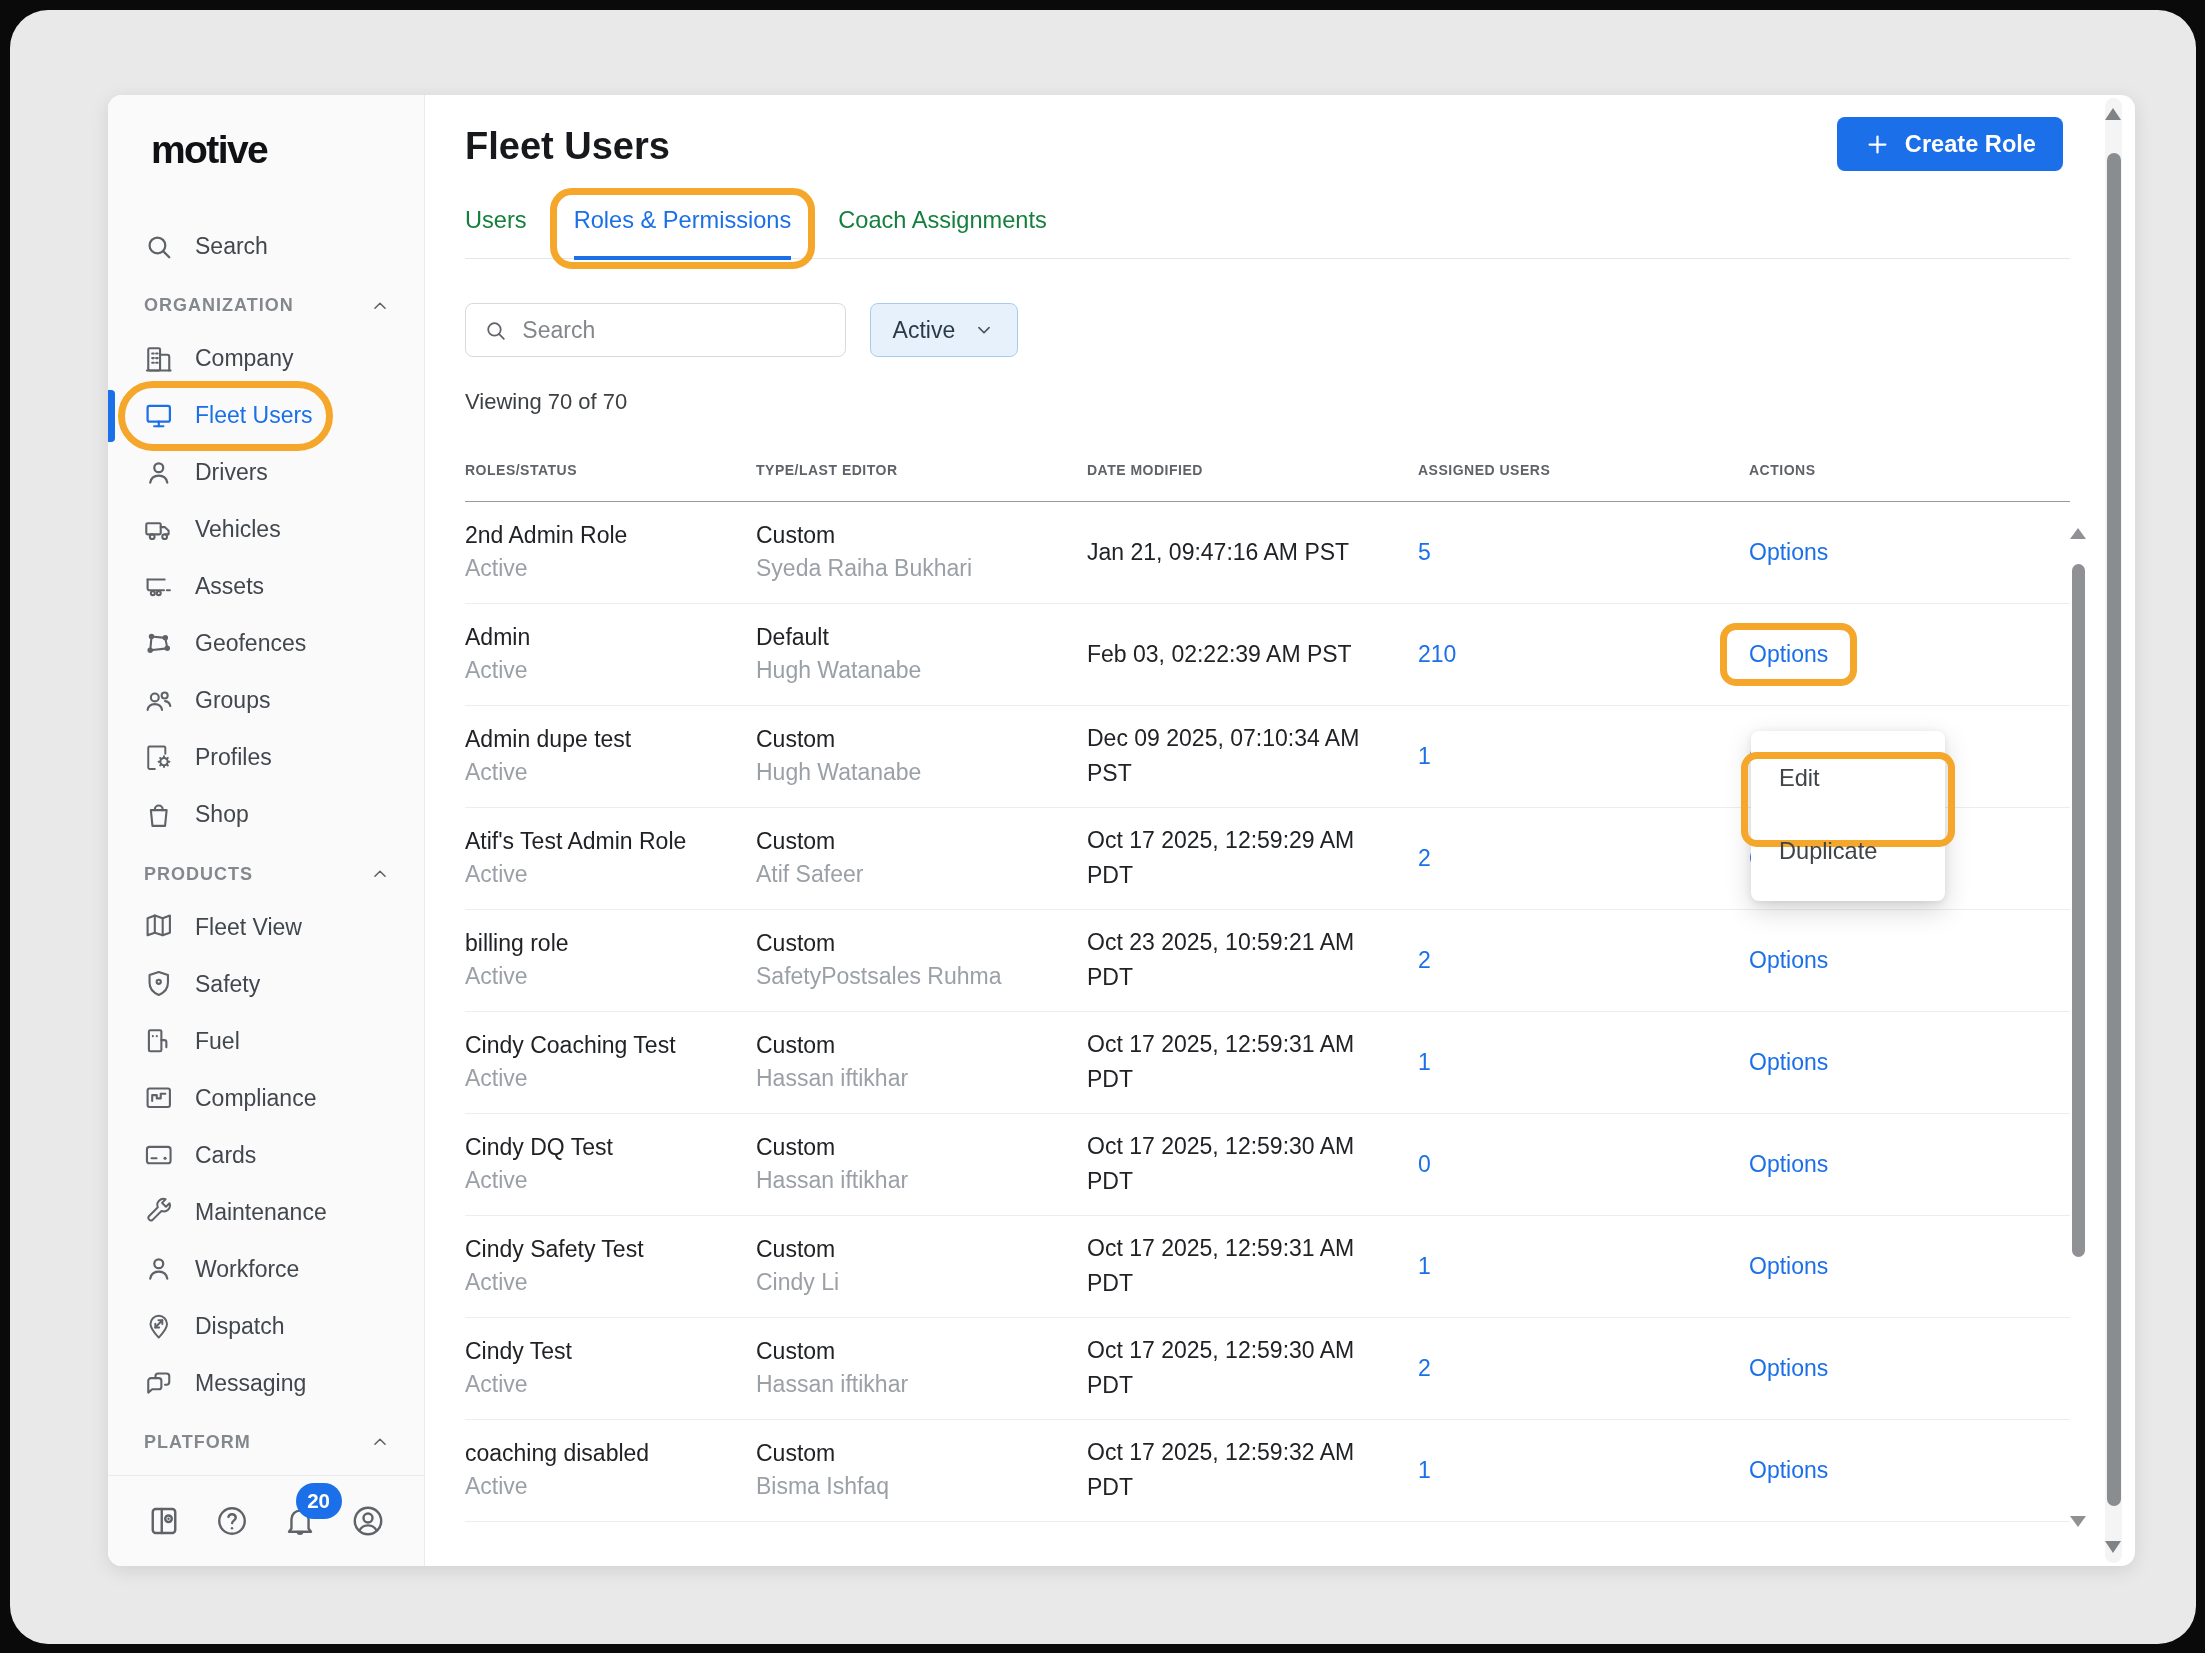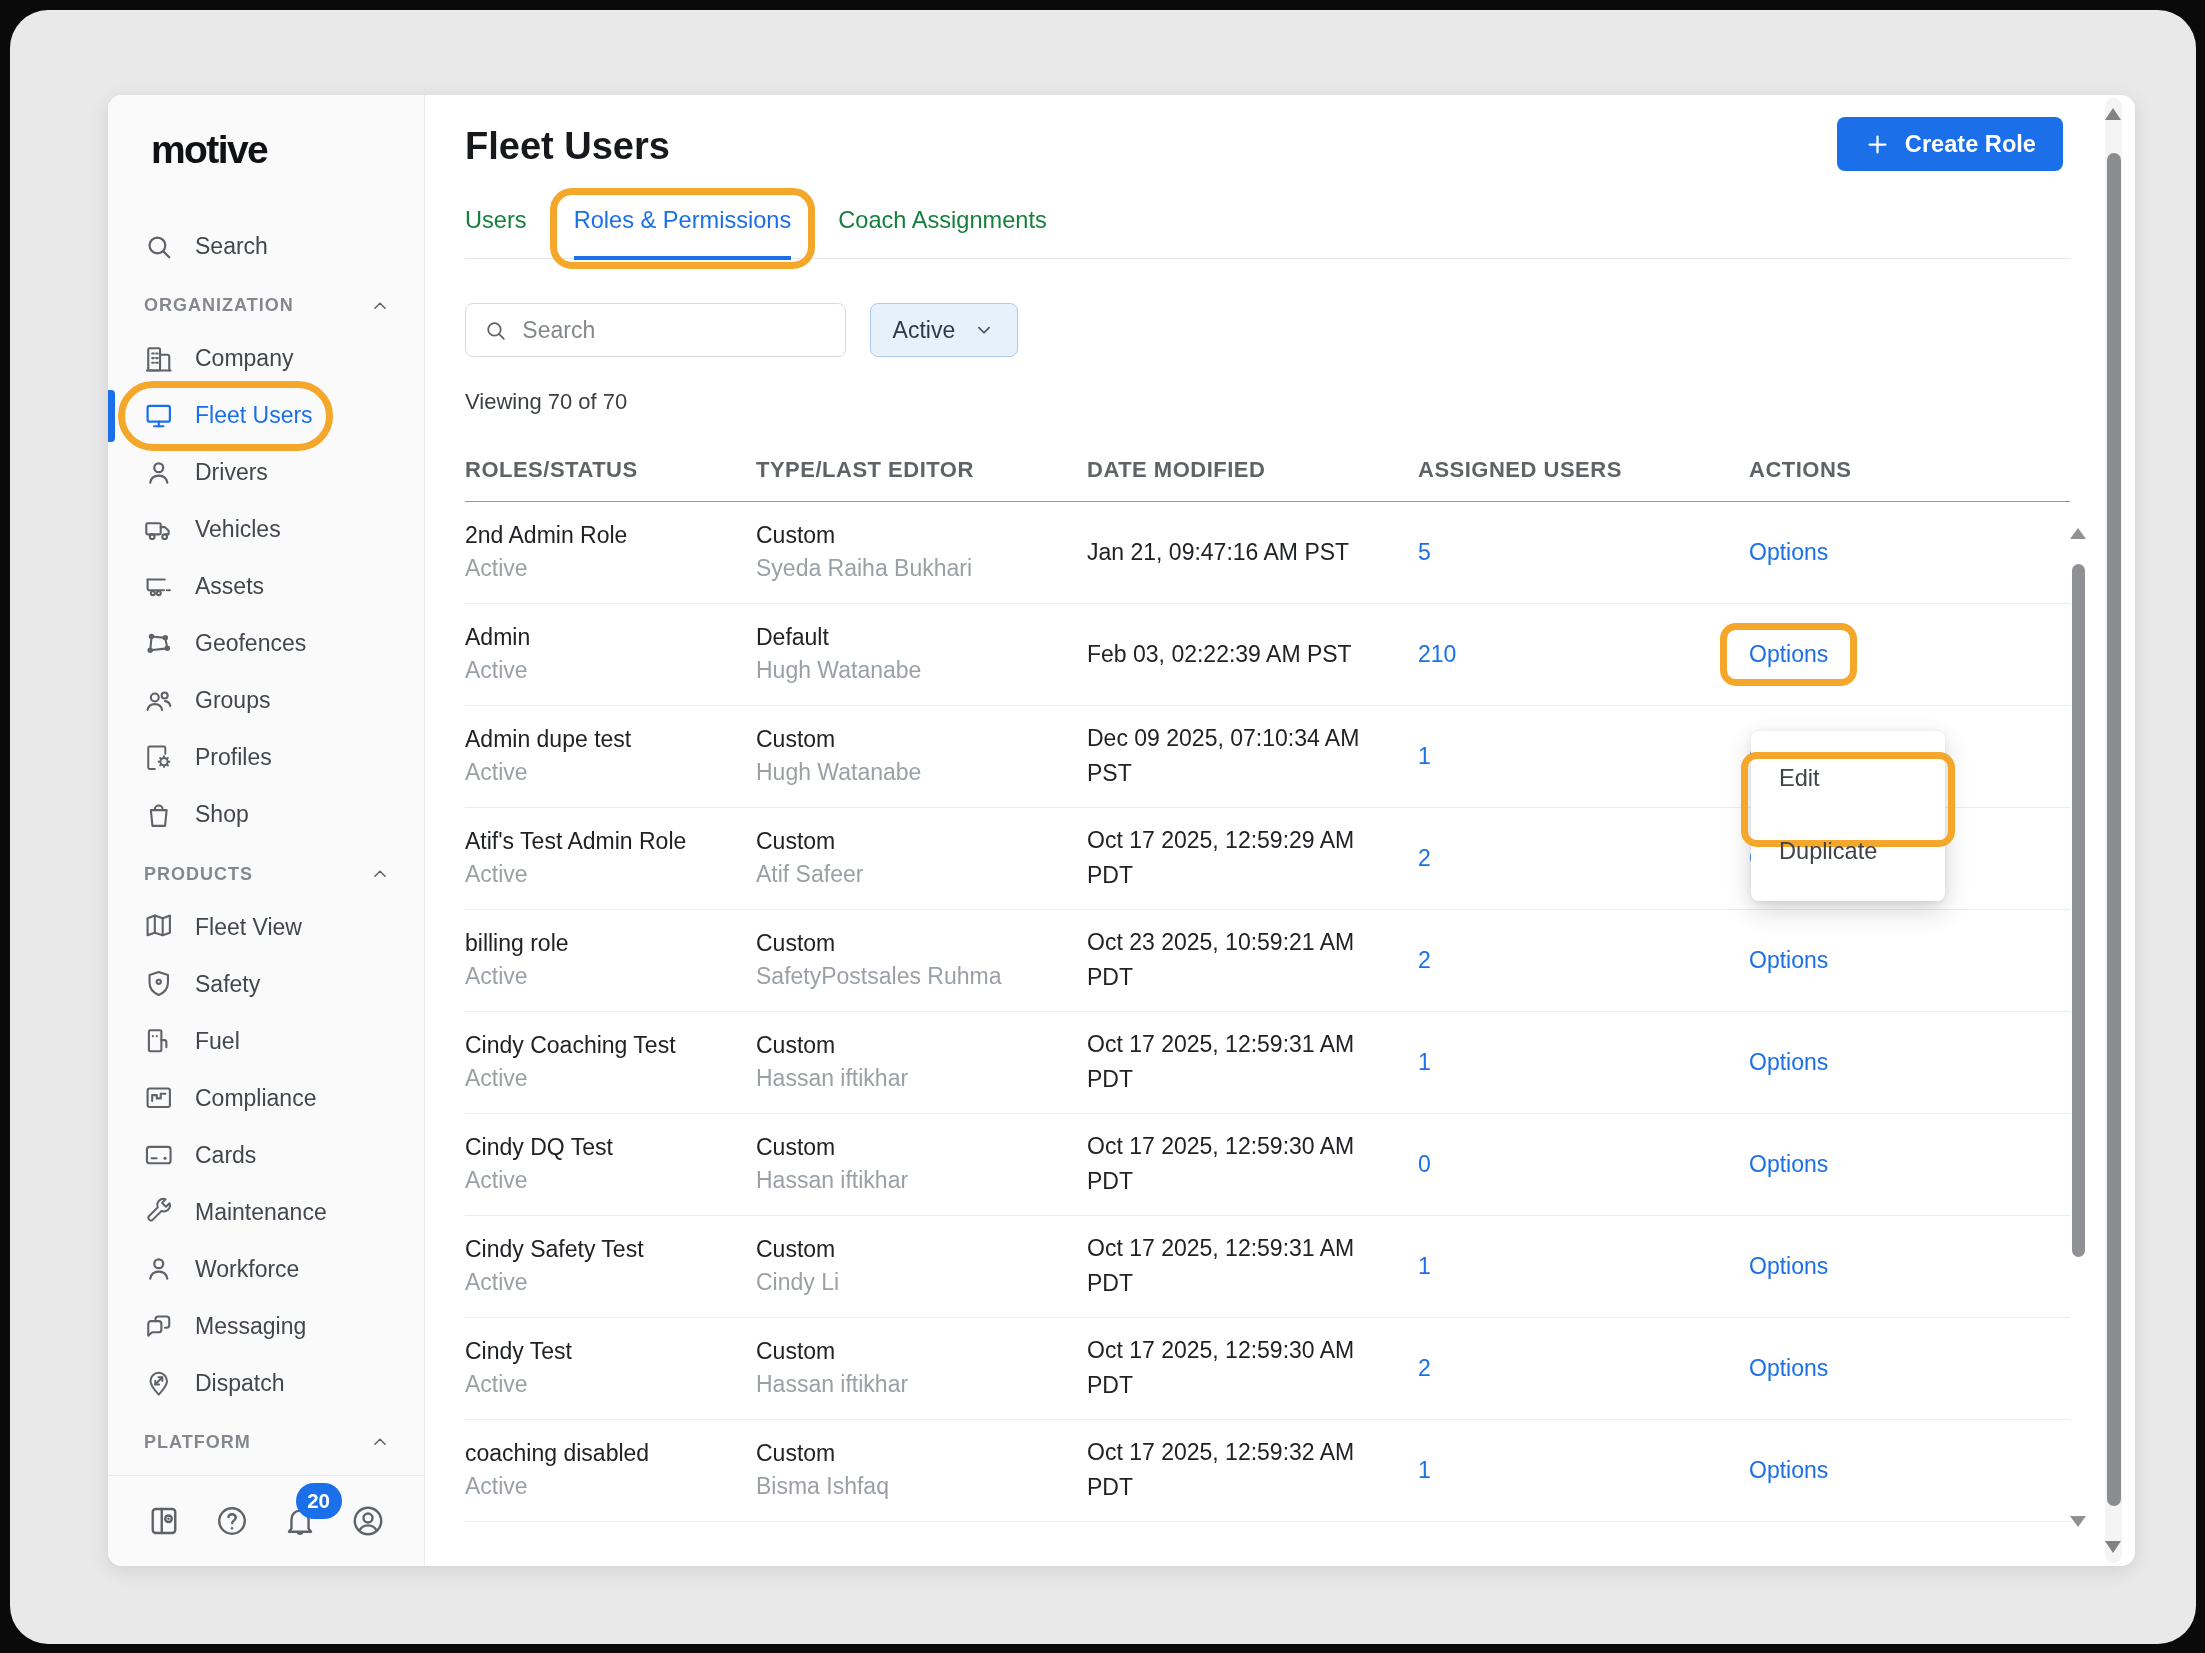--- a/index.html
+++ b/index.html
@@ -63,21 +63,21 @@
   .filter-chip { height:54px; padding:0 22px; background:#E7F1FC; border:1.6px solid #A9CBEF;
                 border-radius:7.9px; display:flex; align-items:center; gap:17.3px;
                 font-size:23px; color:#2B3A49; cursor:pointer; }
   .filter-chip svg { width:22px; height:22px; color:#49535E; }
 
   .viewing { margin-top:31.5px; font-size:22px; color:#3C4043; }
 
   .table { margin-top:23.6px; }
   .thead, .trow { display:grid; grid-template-columns:291px 331px 331px 331px 1fr; }
   .thead { height:63px; align-items:center; border-bottom:1.6px solid #97999C;
-           font-size:22px; font-weight:700; letter-spacing:0.5px; color:#5F6368; }
+           font-size:14px; font-weight:700; letter-spacing:0.5px; color:#5F6368; }
   .trow { height:102px; align-items:center; border-bottom:1.6px solid #ECEDEE; }
   .cell { padding-right:23.6px; }
   .c-primary { font-size:23px; color:#202225; line-height:33px; }
   .c-secondary { font-size:23px; color:#9BA0A6; line-height:33px; }
   .c-date { font-size:23px; color:#202225; line-height:35px; max-width:309px; }
   .link { font-size:23px; color:#1B6FE8; cursor:pointer; text-decoration:none; }
   .ring-inline { display:inline-block; border:7px solid #F5A72C; border-radius:15.8px;
                  padding:11px 22px; margin:-18px -29px; }
 
   
@@ -356,30 +356,30 @@
           </svg>
         <span>Maintenance</span>
       </div>
       <div class="side-item">
         <svg viewBox="0 0 24 24" fill="none" stroke="currentColor" stroke-width="1.7" stroke-linecap="round" stroke-linejoin="round">
             <use href="#i-person"></use>
           </svg>
         <span>Workforce</span>
       </div>
       <div class="side-item">
-        <svg viewBox="0 0 24 24" fill="none" stroke="currentColor" stroke-width="1.6" stroke-linecap="round" stroke-linejoin="round">
-            <use href="#i-chats"></use>
-          </svg>
-        <span>Messaging</span>
-      </div>
-      <div class="side-item">
         <svg viewBox="0 0 24 24" fill="none" stroke="currentColor" stroke-width="1.5" stroke-linecap="round" stroke-linejoin="round">
             <use href="#i-pinarrows"></use>
           </svg>
         <span>Dispatch</span>
+      </div>
+      <div class="side-item">
+        <svg viewBox="0 0 24 24" fill="none" stroke="currentColor" stroke-width="1.6" stroke-linecap="round" stroke-linejoin="round">
+            <use href="#i-chats"></use>
+          </svg>
+        <span>Messaging</span>
       </div>
 
       <div class="section-head">
         <span>PLATFORM</span>
         <svg viewBox="0 0 24 24" fill="none" stroke="currentColor" stroke-width="1.7" stroke-linecap="round" stroke-linejoin="round">
             <use href="#i-chevup"></use>
           </svg>
       </div>
 
       <div class="side-item">

